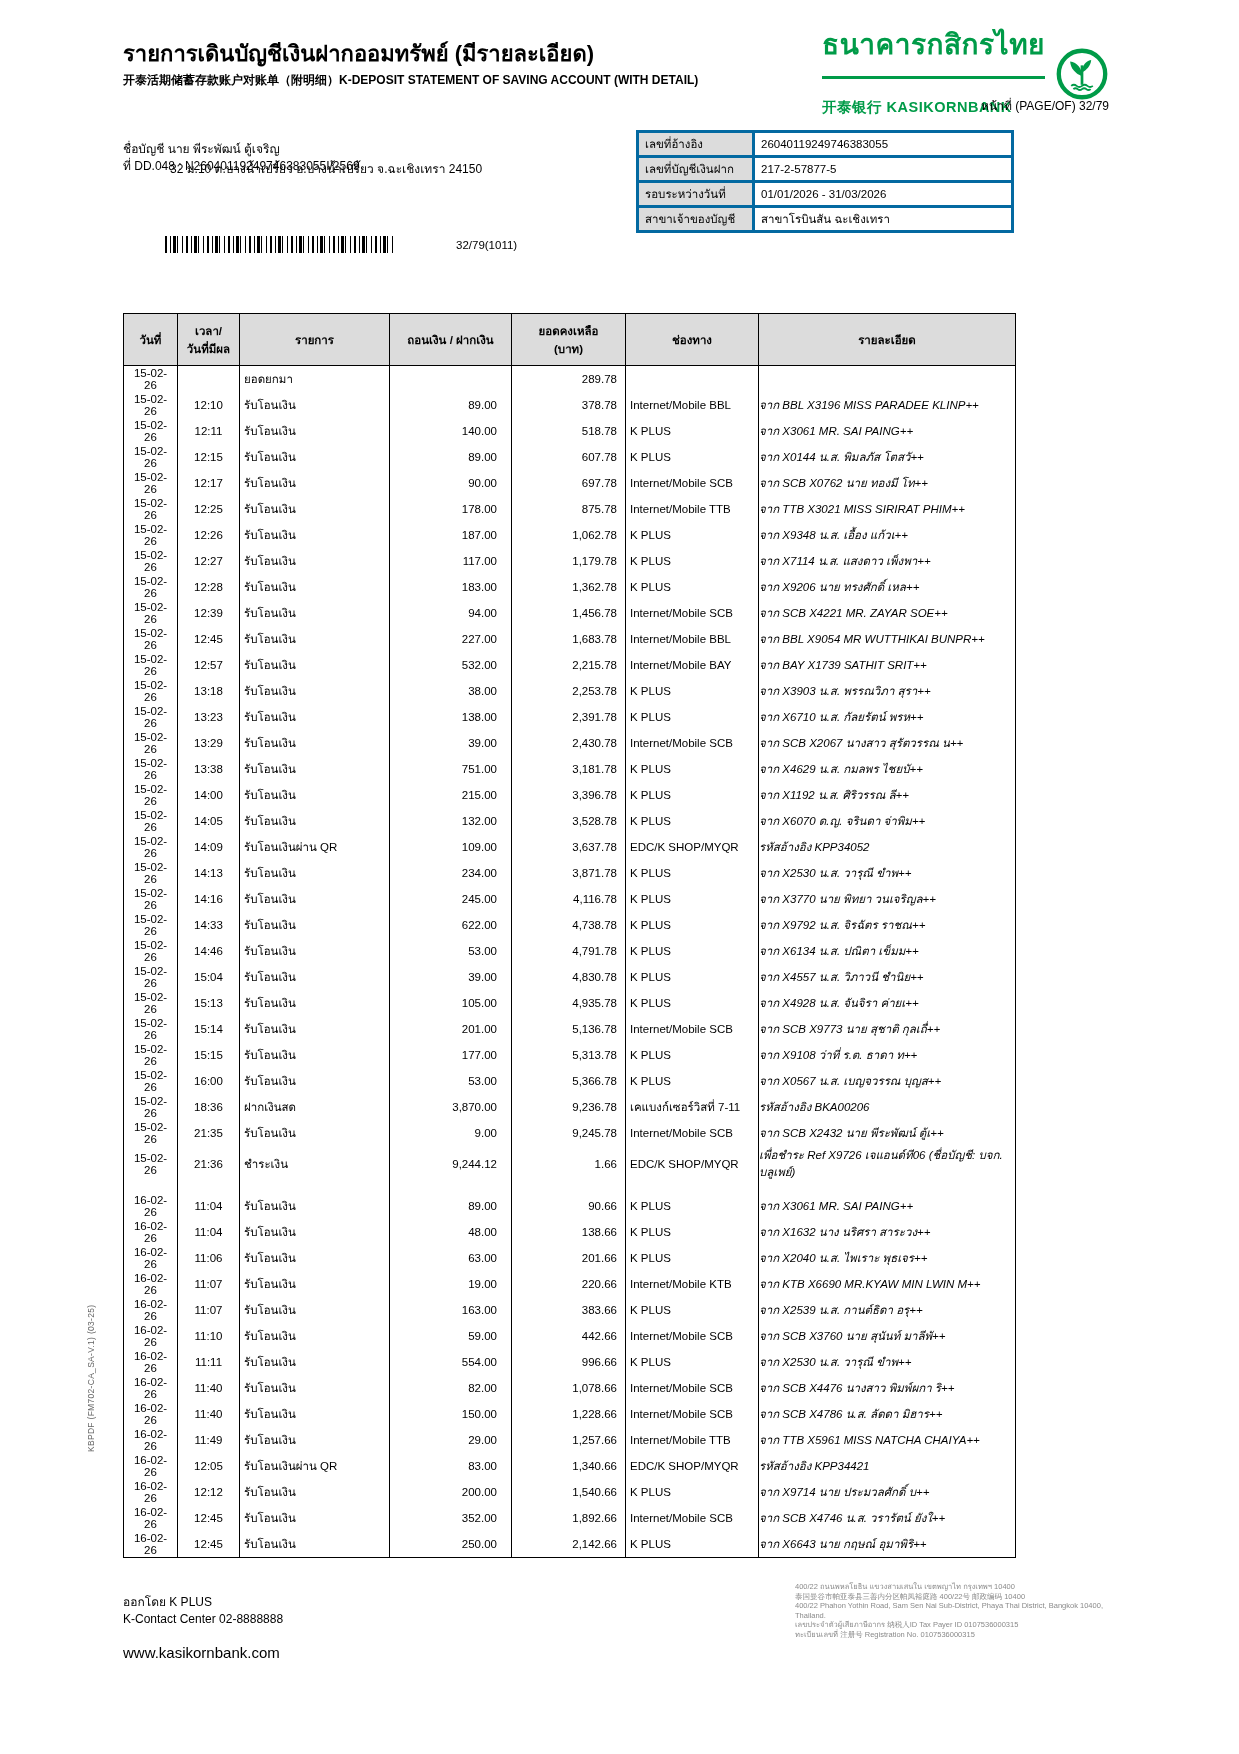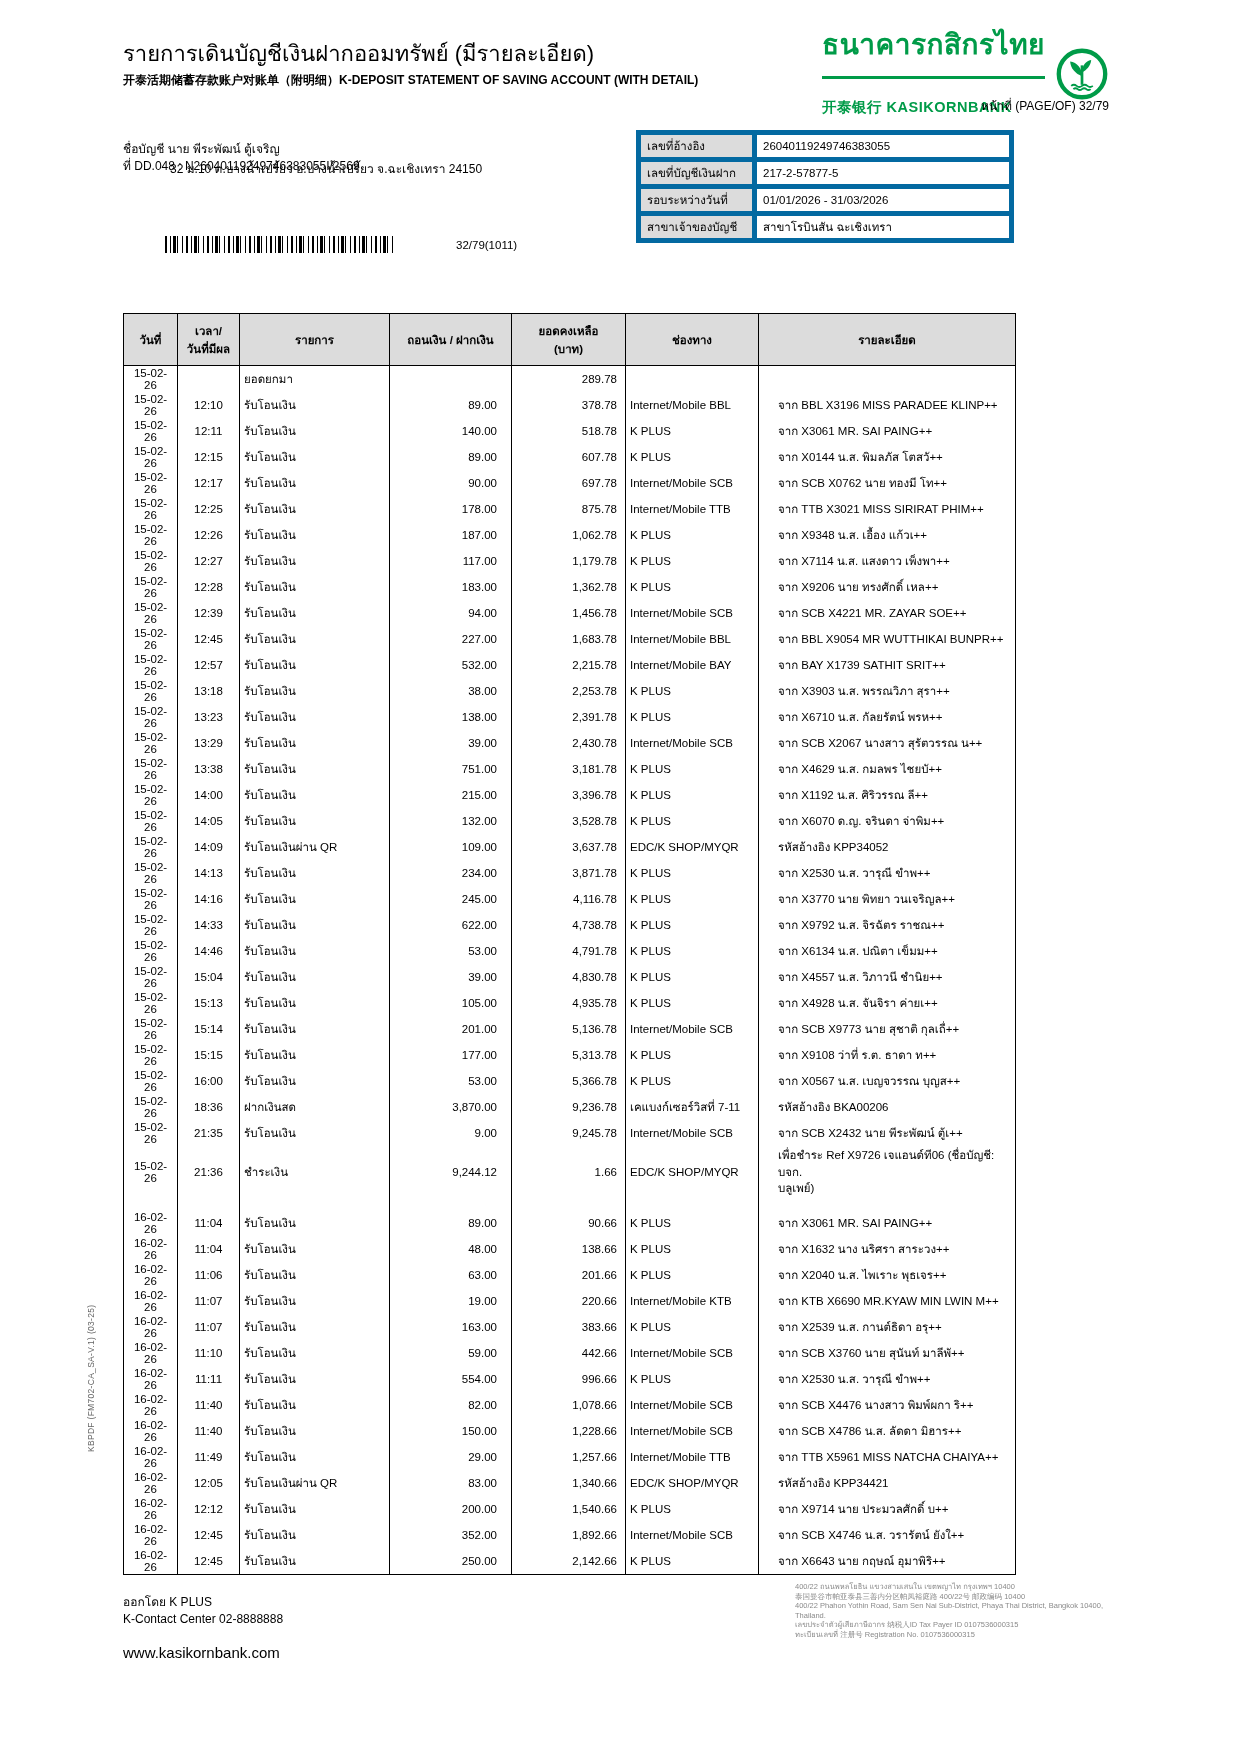--- a/index.html
+++ b/index.html
@@ -3,34 +3,34 @@
 <meta charset="utf-8">
 <style>
   :root { --brand:#009B48; --header-bg:#DCDCDC; }
   * { box-sizing:border-box; }
   html,body { margin:0; padding:0; background:#fff; }
   .page {
     position:relative; width:1239px; height:1754px; background:#fff;
     font-family:"Liberation Sans", sans-serif; color:#000; overflow:hidden;
   }
   
-  .title { position:absolute; left:123px; top:36px; font-size:22px; font-weight:normal; margin:0;text-align:center; }
+  .title { position:absolute; left:123px; top:36px; font-size:22px; font-weight:bold; margin:0;text-align:center; }
   .subtitle { position:absolute; left:123px; top:72px; font-size:12px; font-weight:bold; }
   .logo-block { position:absolute; top:30px; right:130px; display:flex; align-items:center; gap:10px; color:var(--brand); }
   .logo-text { text-align:left; }
   .logo-thai { font-size:28px; font-weight:bold; line-height:1.05; letter-spacing:0.5px; }
   .logo-en { font-size:14.5px; font-weight:bold; border-top:3px solid var(--brand); margin-top:17px; padding-top:19px; letter-spacing:0.5px; }
   .emblem { width:54px; height:54px; }
   .page-of { position:absolute; top:96px; right:130px; font-size:12px; }
   .doc-no { position:absolute; left:123px; top:112px; font-size:12px;margin-top:44px; }
   .acct-name { position:absolute; left:123px; top:139px; font-size:12px; }
   .acct-addr { position:absolute; left:170px; top:159px; font-size:12px; }
   
   .info-box { position:absolute; left:636px; top:130px; width:378px; border-collapse:collapse; font-size:11.5px; }
-  .info-box td { border:5px solid #0369a1; padding:2px 6px; height:20px; vertical-align:middle; }
+  .info-box td { border:3px solid #0369a1; padding:2px 6px; height:20px; vertical-align:middle; }
   .info-box td.lbl { background:var(--header-bg); width:116px; }
   
   .barcode { position:absolute; left:165px; top:236px; width:230px; height:17px;
     background-image:repeating-linear-gradient(90deg,
       #000 0 2px,#fff 2px 5px,#000 5px 6px,#fff 6px 8px,
       #000 8px 11px,#fff 11px 12px,#000 12px 13px,#fff 13px 17px,
       #000 17px 18px,#fff 18px 21px); }
   .barcode-caption { position:absolute; left:456px; top:239px; font-size:11.5px; }
   
   .txn-table { position:absolute; left:123px; top:313px; width:892px; border-collapse:collapse;
@@ -40,21 +40,21 @@
   .txn-table col.c-bal{width:114px;} .txn-table col.c-chan{width:133px;}
   .txn-table col.c-det{width:257px;}
   .txn-table th { background:var(--header-bg); border:1px solid #000; font-weight:bold;
     height:52px; white-space:pre-line; font-size:11.5px; vertical-align:middle; }
   .txn-table td { border-left:1px solid #000; border-right:1px solid #000;
     height:24px; padding:1px 4px; vertical-align:middle; overflow:hidden; }
   td.c-date { text-align:center; }
   td.c-time { text-align:center; }
   td.c-amt { text-align:right; padding-right:14px; }
   td.c-bal { text-align:right; padding-right:8px; }
-  td.c-det { white-space:pre-line; padding-left:19px; line-height:1.45; }
+  td.c-det { white-space:pre-line; padding-left:0; line-height:1.45;font-style:italic; }
   tr.spacer td { height:12px; }
   
   .footer-left { position:absolute; left:123px; top:1594px; font-size:12px; line-height:17px; }
   .footer-www { font-size:15px; margin-top:16px; }
   .footer-right { position:absolute; left:795px; top:1582px; width:340px;
     font-size:7.5px; color:#8a8a8a; line-height:9.5px; }
   .side-label { position:absolute; left:86px; top:1452px; transform:rotate(-90deg);
     transform-origin:0 0; font-size:8.5px; color:#666; white-space:nowrap; letter-spacing:0.3px; }
 </style>
 </head>

